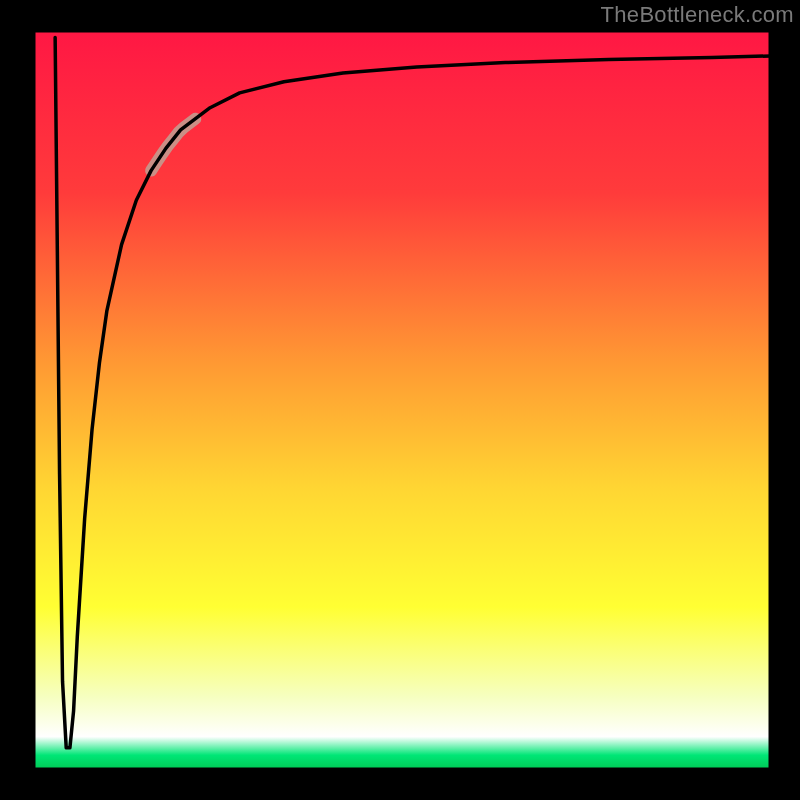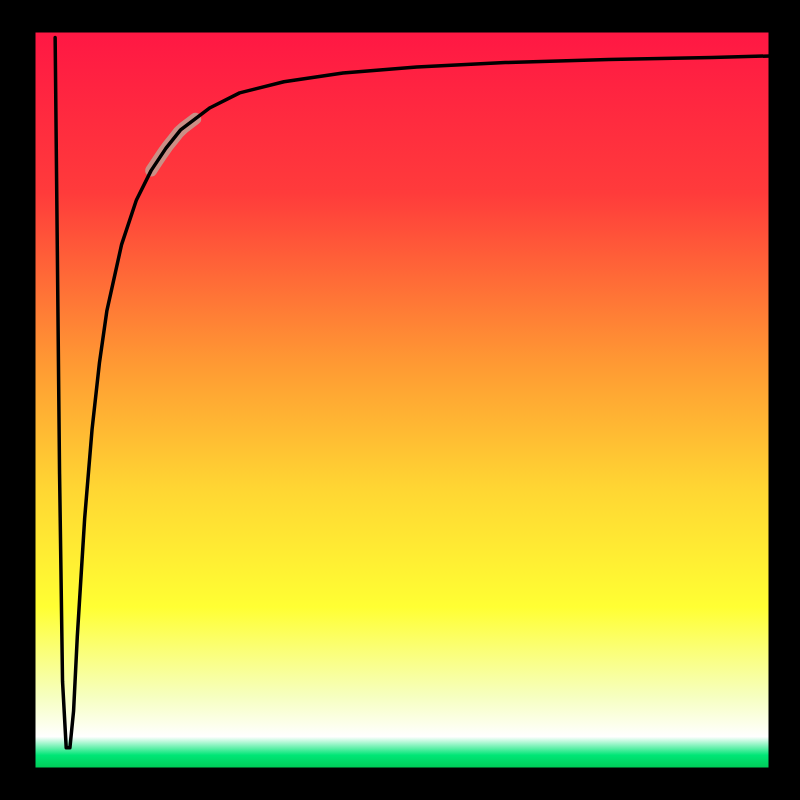--- a/index.html
+++ b/index.html
@@ -27,20 +27,21 @@
     z-index: 5;
   }
   svg {
     display: block;
   }
 </style>
 </head>
 <body>
 
 <div class="chart-container">
+  <div class="watermark">TheBottleneck.com</div>
 
   <svg id="chart-svg" width="800" height="800" viewBox="0 0 800 800">
     <defs>
       <linearGradient id="bg-grad" x1="0" y1="0" x2="0" y2="1">
           <stop offset="0%" stop-color="#ff1744"></stop>
           <stop offset="22%" stop-color="#ff3b3b"></stop>
           <stop offset="45%" stop-color="#ff9933"></stop>
           <stop offset="62%" stop-color="#ffd633"></stop>
           <stop offset="78%" stop-color="#ffff33"></stop>
           <stop offset="90%" stop-color="#f6ffbf"></stop>

